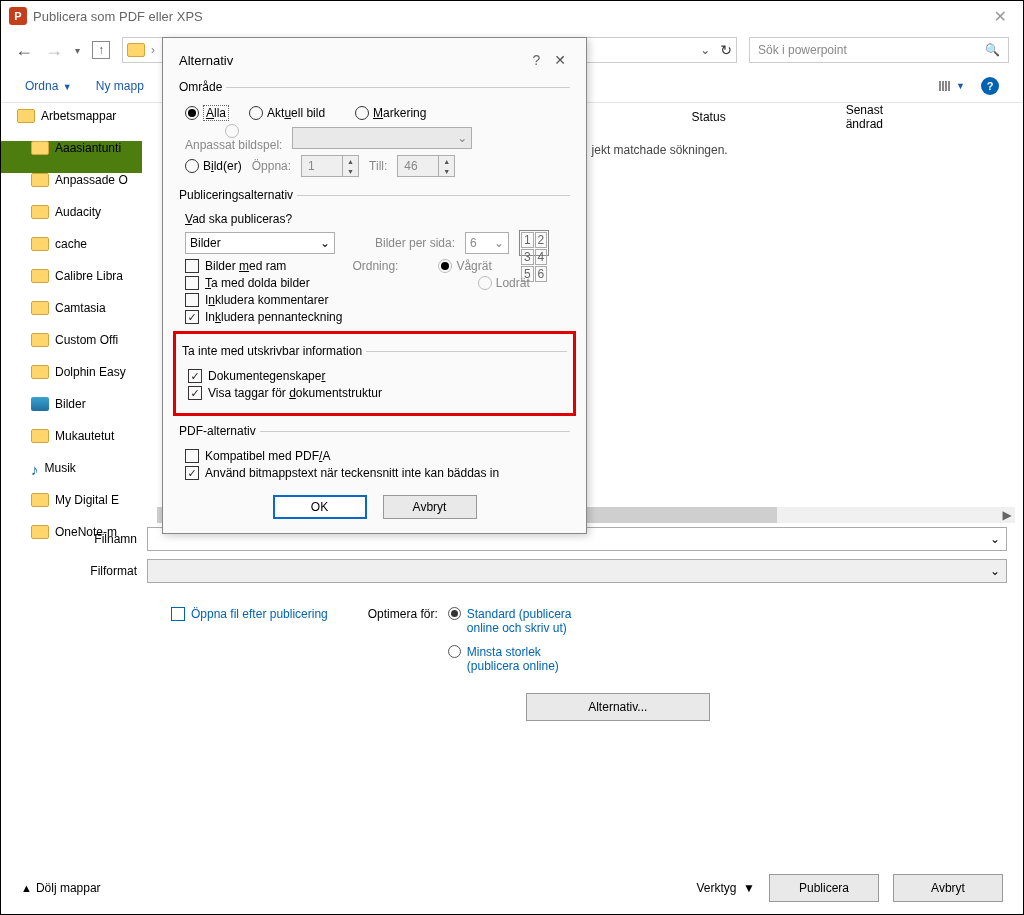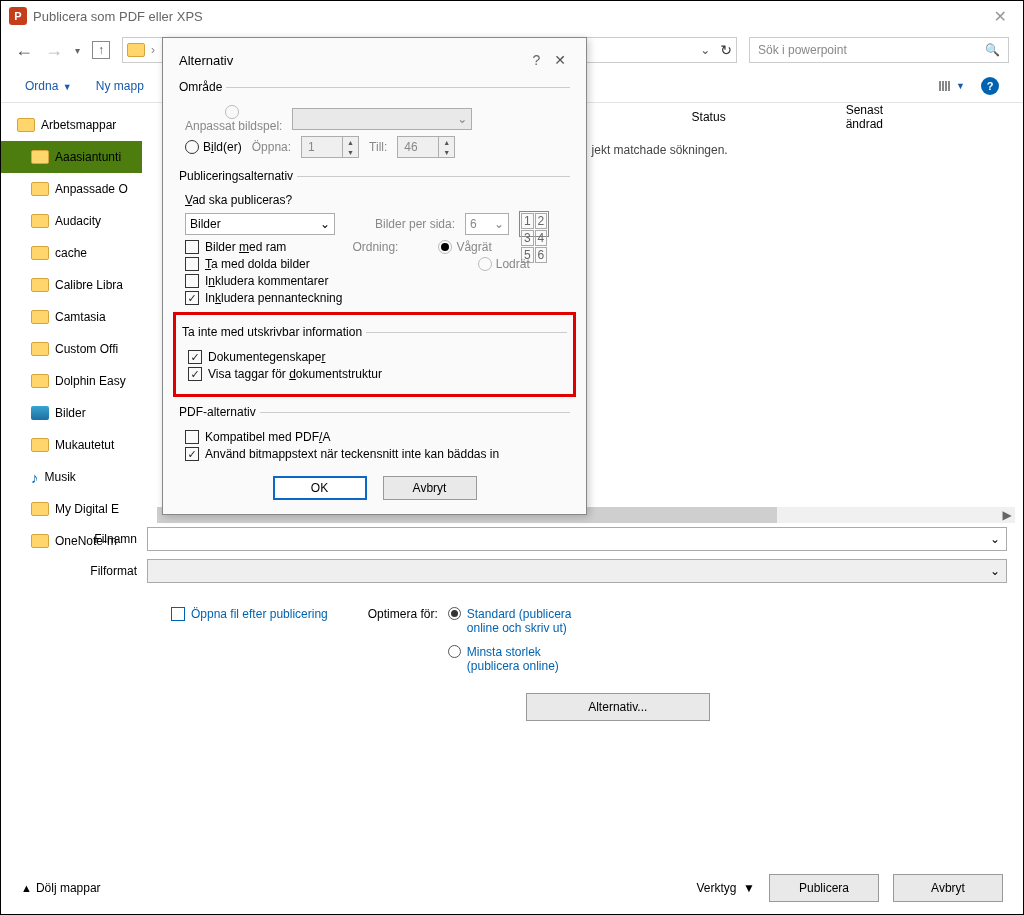--- a/index.html
+++ b/index.html
@@ -30,21 +30,21 @@
   .cmdlink { color:#1a5aab; }
   .cmd-drop { color:#1a5aab; font-size:9px; margin-left:2px; }
   .view-ctl { margin-left:auto; display:flex; align-items:center; gap:16px; }
   .view-list { color:#555; display:flex; gap:1px; }
   .view-list .bar { width:2px; height:10px; background:#888; }
   .help-badge { width:18px; height:18px; border-radius:50%; background:#0063B1; color:#fff; display:flex; align-items:center; justify-content:center; font-weight:bold; font-size:11px; }
 
   
   .mainarea { display:flex; position:relative; height:420px; }
   .tree { width:156px; padding:6px 0 6px 30px; }
-  .tree-item { display:flex; align-items:center; height:32px; gap:6px; cursor:default; position:relative; }
+  .tree-item { display:flex; align-items:flex-start; height:32px; gap:6px; cursor:default; position:relative; }
   .tree-root { margin-left:-14px; }
   .folder-ic { width:18px; height:14px; background:#FFD66B; border:1px solid #D7A43A; border-radius:2px; }
   .tree .sel { background:#4d7c0f; margin-left:-30px; padding-left:30px; width:calc(100% + 30px); }
   .pic-ic { width:18px; height:14px; background:linear-gradient(#3aa3d1,#1d6fa0); border-radius:2px; }
   .music-ic { color:#0063B1; font-size:15px; }
   .listing { flex:1; padding:0 20px; position:relative; }
   .listing-head { display:flex; height:28px; align-items:center; }
   .listing-head .col { margin-right:120px; }
   .no-match { color:#444; margin-top:12px; }
 
@@ -282,20 +282,34 @@
 
   <div class="modal">
     <div class="m-titlebar">
       <span class="m-title">Alternativ</span>
       <span class="m-help">?</span>
       <span class="m-close">✕</span>
     </div>
 
     <fieldset>
       <legend>Område</legend>
+      <div class="row">
+        <span style="display:flex;align-items:center;">
+            <span class="m-radio checked"></span>
+            <span style="border:1px dotted #666;padding:0 2px;"><span class="und">A</span><span>lla</span></span>
+          </span>
+        <span style="display:flex;align-items:center;margin-left:10px;">
+            <span class="m-radio"></span>
+            <span>Akt<span class="und">u</span>ell bild</span>
+          </span>
+        <span style="display:flex;align-items:center;margin-left:20px;">
+            <span class="m-radio"></span>
+            <span><span class="und">M</span>arkering</span>
+          </span>
+      </div>
       <div class="row dim">
         <span style="display:flex;align-items:center;flex-direction:column;">
             <span class="m-radio" style="border-color:#bbb;"></span>
             <span>Anpassat bildspel:</span>
           </span>
         <div class="combo">
             <span>⌄</span>
           </div>
       </div>
       <div class="row">

